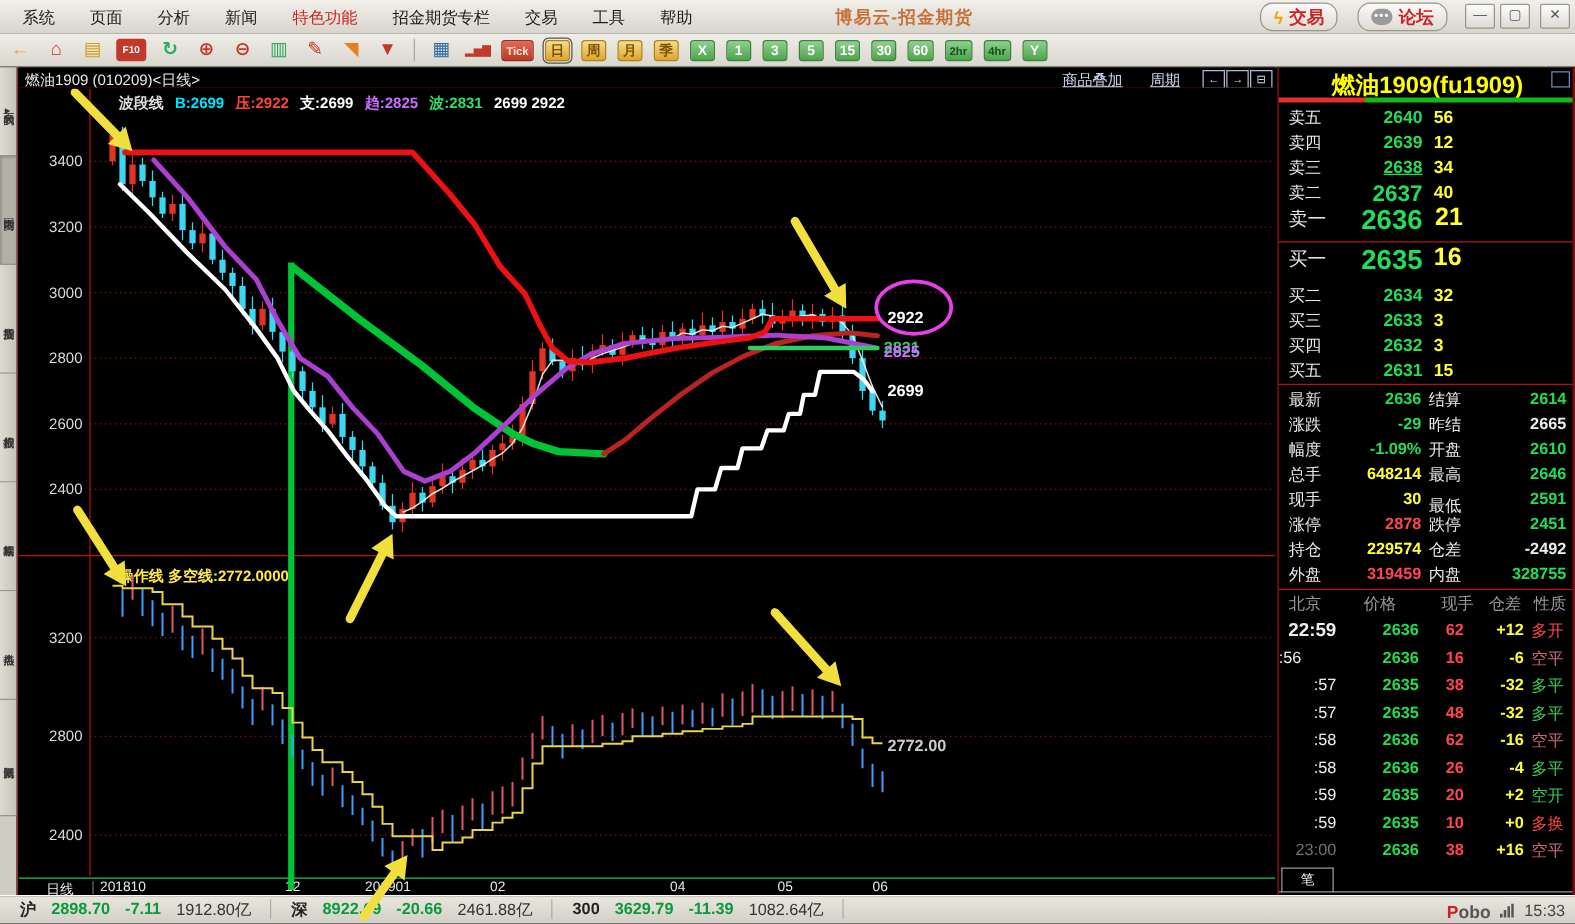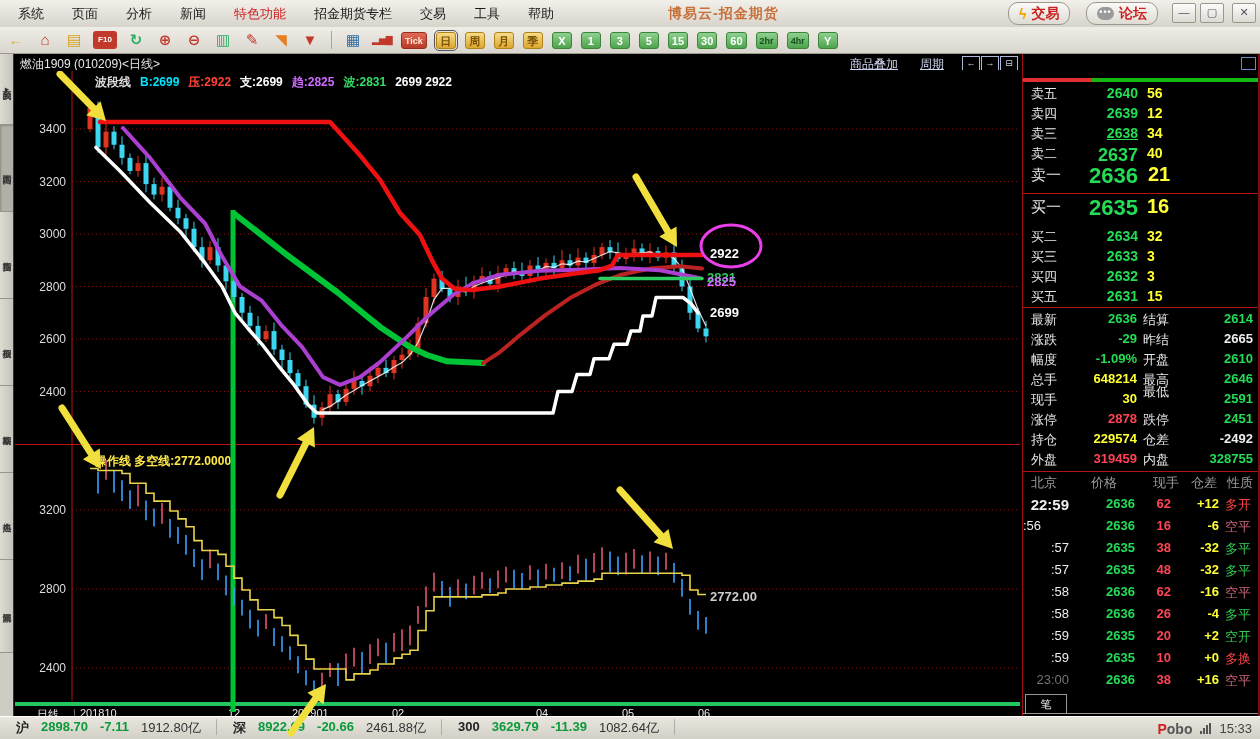--- a/index.html
+++ b/index.html
@@ -49,21 +49,21 @@
   .hdr-link{top:56px;font-size:12px;color:#cfd6ee;text-decoration:underline;}
   .hdr-ic{top:56px;width:16px;height:13px;border:1px solid #aeb8d8;color:#cfd6ee;font-size:9px;
     line-height:12px;text-align:center;background:#000;}
   
   #chart-area{left:15px;top:70px;width:1005px;height:632px;background:#000;}
   #chartsvg{left:15px;top:71px;z-index:6;pointer-events:none;}
   #indicator-line{left:95px;top:74px;z-index:5;font-size:12px;white-space:nowrap;}
   #indicator-line span{margin-right:9px;font-weight:bold;}
   #sub-indicator{left:95px;top:453px;z-index:5;font-size:12px;color:#ffe94a;font-weight:bold;}
   
-  #datebar{left:15px;top:702px;width:1005px;height:14px;background:#000;border-top:4px solid #22c55e;text-align:right;}
+  #datebar{left:15px;top:702px;width:1005px;height:14px;background:#000;border-top:1px solid #22c55e;text-align:right;}
   #datebar span{position:absolute;top:1px;font-size:11px;color:#e8e8e8;}
   
   #rightpanel{left:1022px;top:54px;width:238px;height:662px;background:#000;border-left:1px solid #a01010;}
   #rp-title{left:0;top:1px;width:238px;text-align:center;font-size:19px;font-weight:bold;color:#ffff00;}
   #rp-restore{left:218px;top:3px;width:13px;height:11px;border:1px solid #6d86c9;}
   .rp-sep{left:0;width:238px;height:1px;background:#b51212;}
   .rp-cell{position:absolute;font-size:13px;white-space:nowrap;}
   .rp-label{color:#e8e8e8;}
   .num-green{color:#22dd55;} .num-yellow{color:#ffff33;} .num-red{color:#ff4455;} .num-white{color:#eeeeee;}
   #rp-tab{left:2px;top:640px;width:40px;height:19px;border:1px solid #9a968e;border-bottom:none;
@@ -463,20 +463,21 @@
   <span style="left: 65px;">201810</span>
       <span style="left: 213px;">12</span>
       <span style="left: 277px;">201901</span>
       <span style="left: 377px;">02</span>
       <span style="left: 521px;">04</span>
       <span style="left: 607px;">05</span>
       <span style="left: 683px;">06</span>
     </div>
 
   <div id="rightpanel" class="abs">
+    <div id="rp-title" class="abs">燃油1909(fu1909)</div>
     <div id="rp-restore" class="abs"></div>
     <div id="rp-tab" class="abs">笔</div>
     <div id="rp-tabline" class="abs"></div>
   <div class="abs" style="left: 0px; top: 24px; width: 69px; height: 4px; background: rgb(224, 48, 48);"></div>
       <div class="abs" style="left: 69px; top: 24px; width: 169px; height: 4px; background: rgb(22, 184, 22);"></div>
       <div class="rp-cell rp-label" style="left: 8px; top: 31px; font-size: 13px;">卖五</div>
       <div class="rp-cell num-green" style="left: 0px; top: 31px; width: 115px; text-align: right; font-weight: bold; font-size: 14px;">2640</div>
       <div class="rp-cell num-yellow" style="left: 124px; top: 31px; font-weight: bold; font-size: 14px;">56</div>
       <div class="rp-cell rp-label" style="left: 8px; top: 51px; font-size: 13px;">卖四</div>
       <div class="rp-cell num-green" style="left: 0px; top: 51px; width: 115px; text-align: right; font-weight: bold; font-size: 14px;">2639</div>
@@ -518,21 +519,21 @@
       <div class="rp-cell rp-label" style="left: 8px; top: 297px;">幅度</div>
       <div class="rp-cell num-green" style="left: 36px; top: 297px; width: 78px; text-align: right; font-weight: bold;">-1.09%</div>
       <div class="rp-cell rp-label" style="left: 120px; top: 297px;">开盘</div>
       <div class="rp-cell num-green" style="left: 128px; top: 297px; width: 102px; text-align: right; font-weight: bold;">2610</div>
       <div class="rp-cell rp-label" style="left: 8px; top: 317px;">总手</div>
       <div class="rp-cell num-yellow" style="left: 36px; top: 317px; width: 78px; text-align: right; font-weight: bold;">648214</div>
       <div class="rp-cell rp-label" style="left: 120px; top: 317px;">最高</div>
       <div class="rp-cell num-green" style="left: 128px; top: 317px; width: 102px; text-align: right; font-weight: bold;">2646</div>
       <div class="rp-cell rp-label" style="left: 8px; top: 337px;">现手</div>
       <div class="rp-cell num-yellow" style="left: 36px; top: 337px; width: 78px; text-align: right; font-weight: bold;">30</div>
-      <div class="rp-cell rp-label" style="left: 120px; top: 329px;">最低</div>
+      <div class="rp-cell rp-label" style="left: 120px; top: 342px;">最低</div>
       <div class="rp-cell num-green" style="left: 128px; top: 337px; width: 102px; text-align: right; font-weight: bold;">2591</div>
       <div class="rp-cell rp-label" style="left: 8px; top: 357px;">涨停</div>
       <div class="rp-cell num-red" style="left: 36px; top: 357px; width: 78px; text-align: right; font-weight: bold;">2878</div>
       <div class="rp-cell rp-label" style="left: 120px; top: 357px;">跌停</div>
       <div class="rp-cell num-green" style="left: 128px; top: 357px; width: 102px; text-align: right; font-weight: bold;">2451</div>
       <div class="rp-cell rp-label" style="left: 8px; top: 377px;">持仓</div>
       <div class="rp-cell num-yellow" style="left: 36px; top: 377px; width: 78px; text-align: right; font-weight: bold;">229574</div>
       <div class="rp-cell rp-label" style="left: 120px; top: 377px;">仓差</div>
       <div class="rp-cell num-white" style="left: 128px; top: 377px; width: 102px; text-align: right; font-weight: bold;">-2492</div>
       <div class="rp-cell rp-label" style="left: 8px; top: 397px;">外盘</div>

